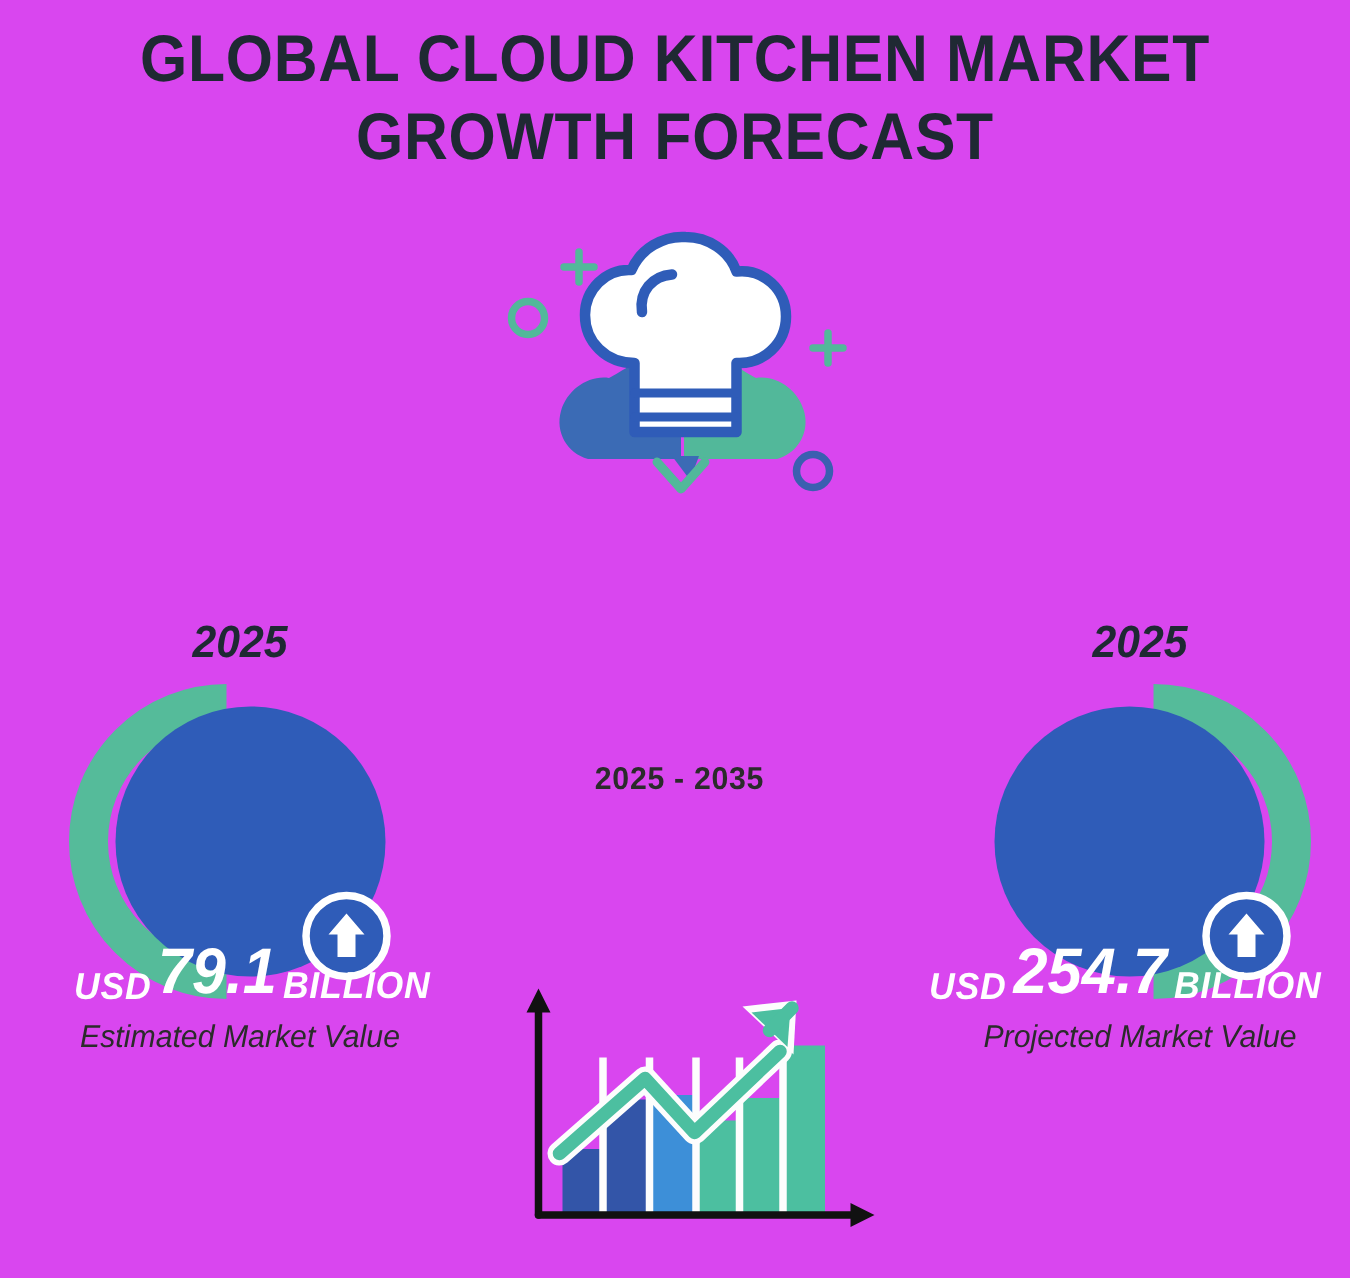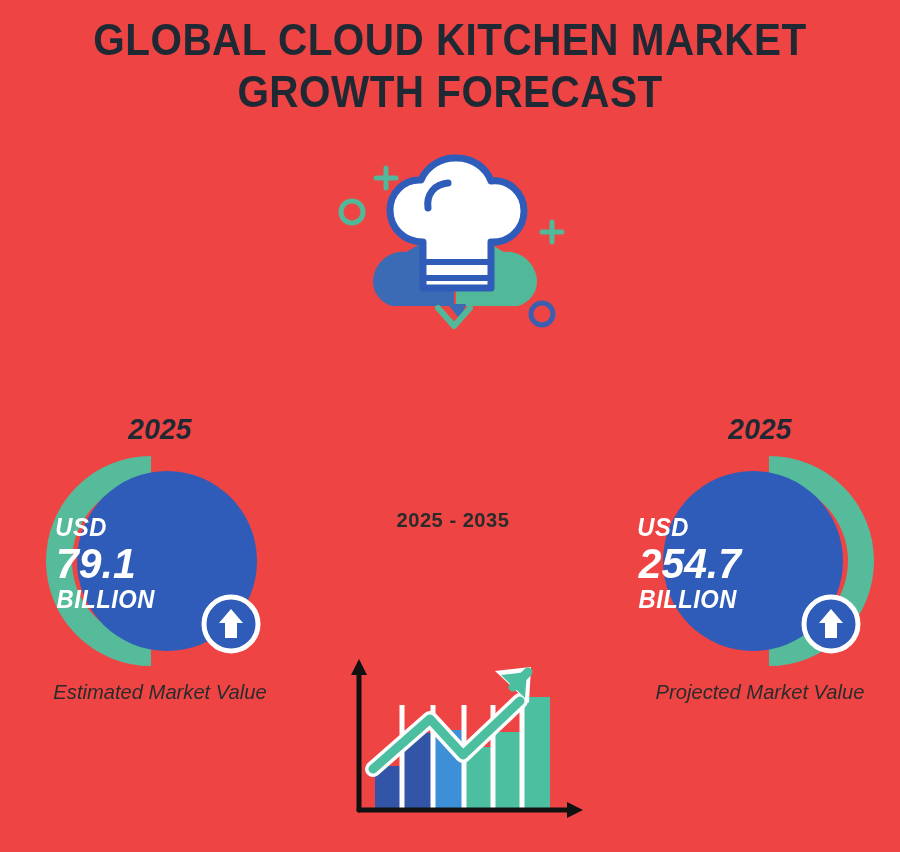--- a/index.html
+++ b/index.html
@@ -8,21 +8,21 @@
     padding: 0;
     background: #ffffff;
   }
   body {
     font-family: "Liberation Sans", sans-serif;
   }
   #infographic {
     position: relative;
     width: 900px;
     height: 852px;
-    background: #ef4444;
+    background: #d946ef;
     overflow: hidden;
     margin: 0 auto;
   }
 
   
   .title-block {
     position: absolute;
     top: 14px;
     left: 0;
     width: 900px;
@@ -76,22 +76,22 @@
   .donut-svg {
     position: absolute;
     top: 0; left: 0;
   }
   .donut-text {
     position: absolute;
     top: 0; left: 0;
     width: 230px;
     height: 215px;
     display: flex;
-    flex-direction: column;
-    align-items: flex-start;
+    flex-direction: row;
+    align-items: flex-end;
     justify-content: center;
     pointer-events: none;
   }
   .donut-text.left-shift  { transform: translateX(9px); }
   .donut-text.right-shift { transform: translateX(-9px); }
   .usd-label {
     font-family: "Liberation Sans Narrow", "Liberation Sans", sans-serif;
     font-weight: bold;
     font-size: 25px;
     line-height: 26px;

